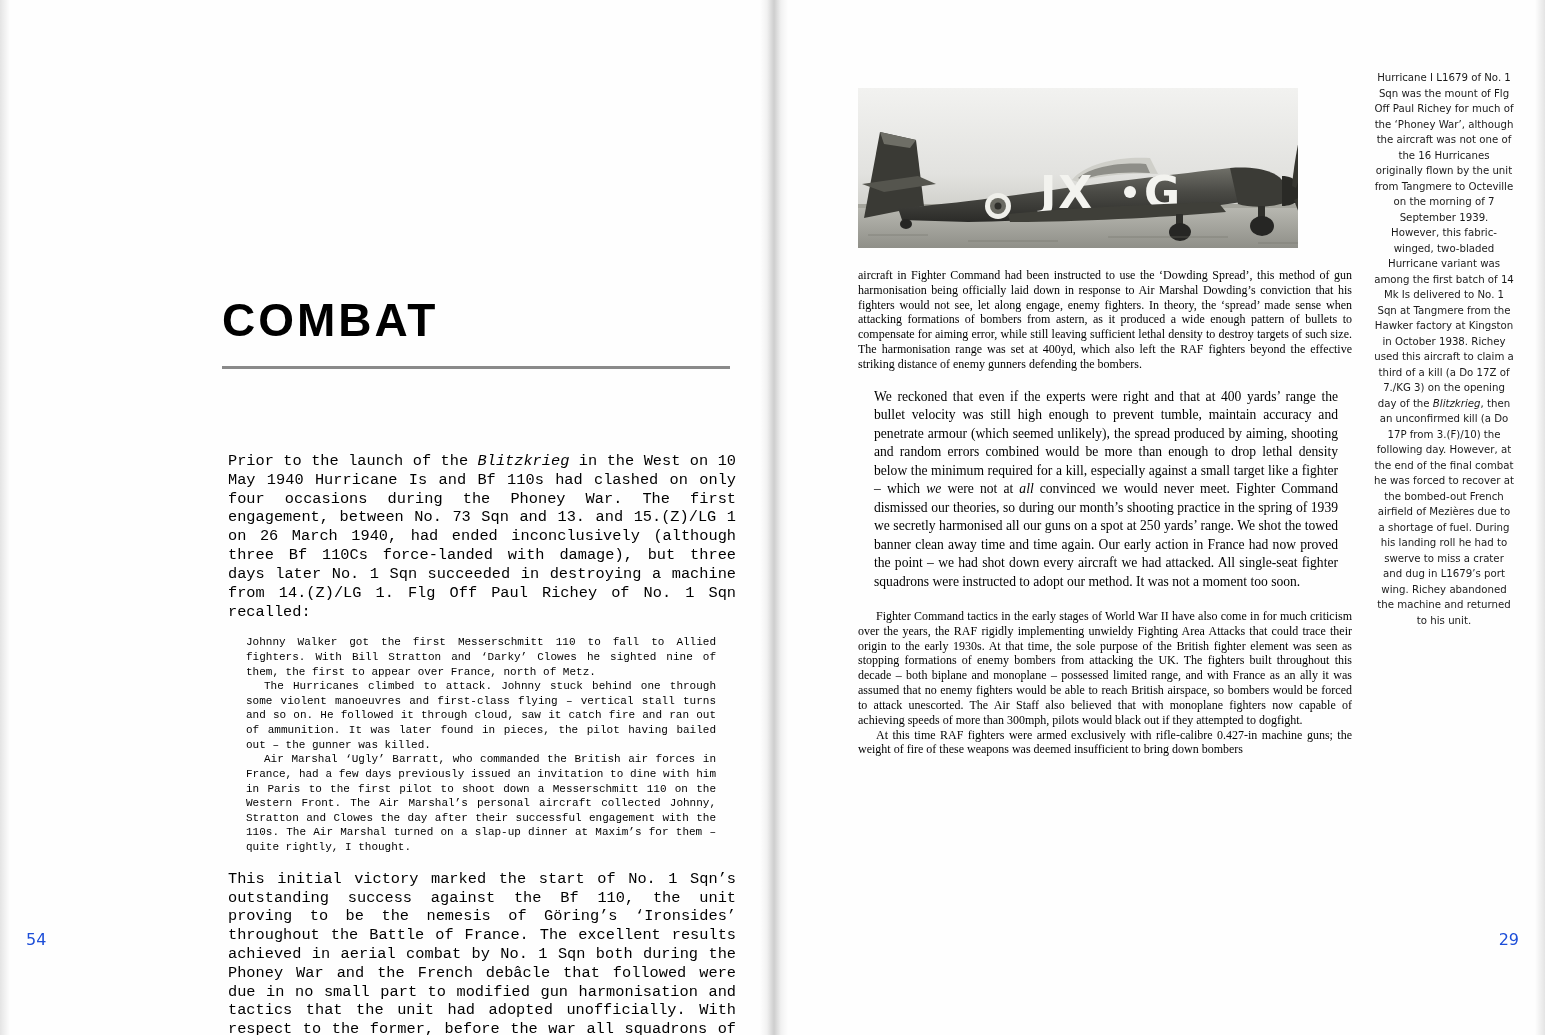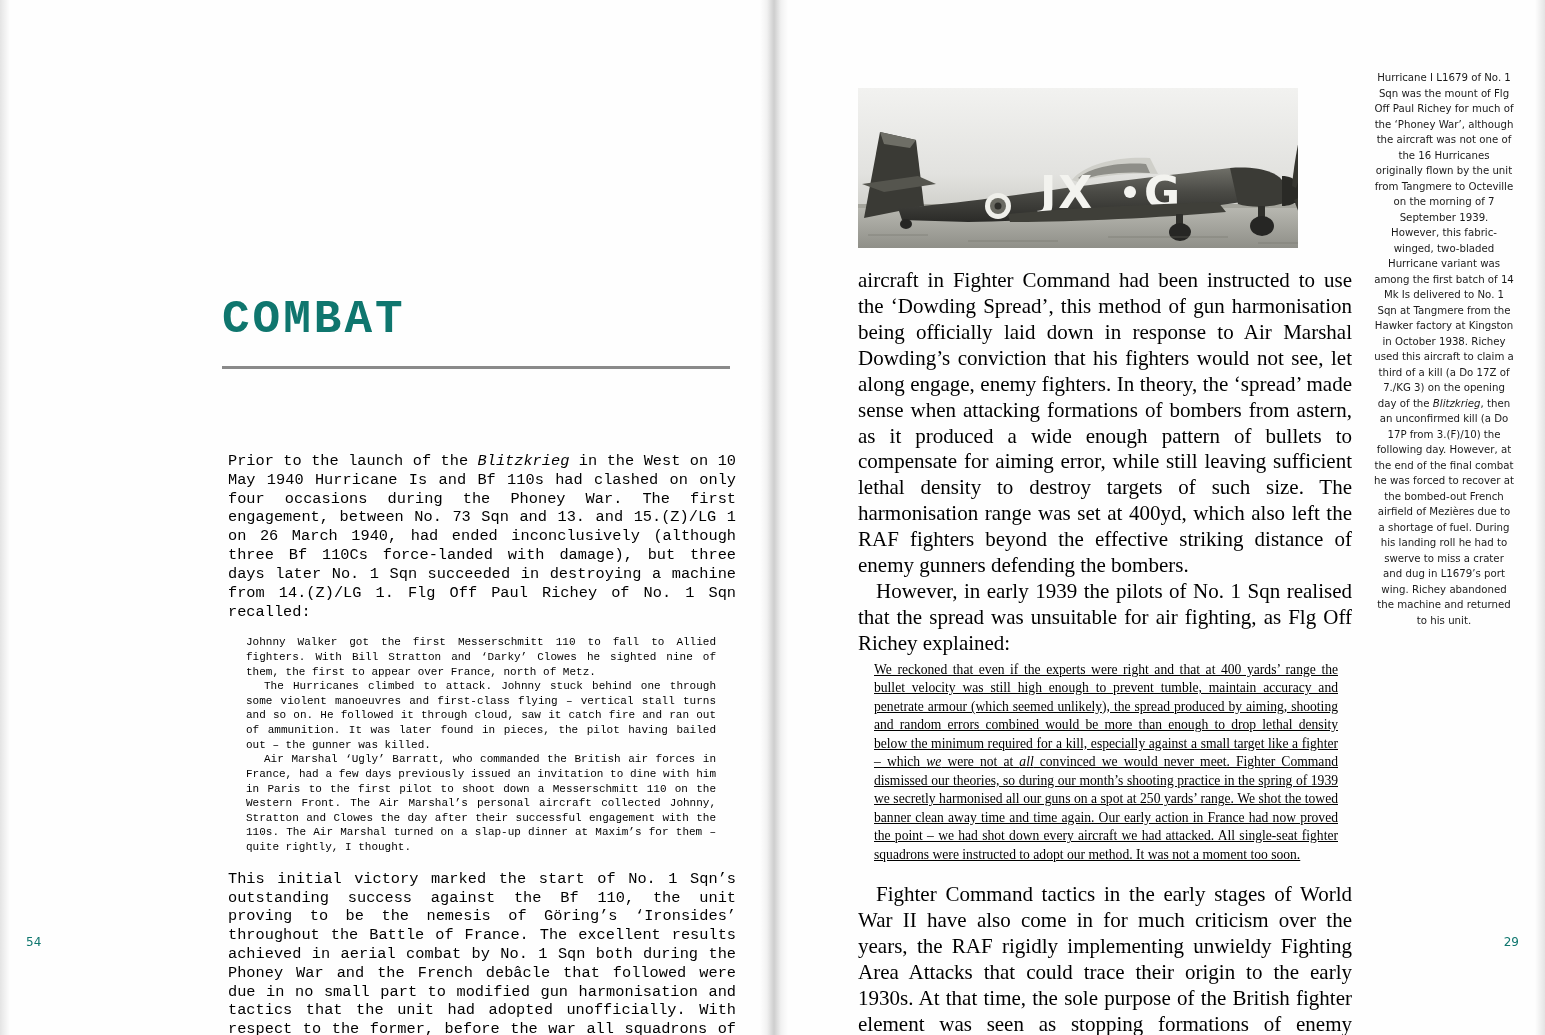--- a/index.html
+++ b/index.html
@@ -56,25 +56,25 @@
     right: 0; top: 0; width: 10px; height: 100%;
     background: linear-gradient(to left, rgba(0,0,0,0.10), rgba(0,0,0,0));
     pointer-events: none;
   }
 
   
   .chapter-title {
     position: absolute;
     left: 222px;
     top: 297px;
-    font-family: Liberation Mono, monospace;
+    font-family: Liberation Sans, sans-serif;
     font-weight: bold;
     font-size: 46px;
     letter-spacing: 3px;
-    color: #0f766e;
+    color: #000000;
     line-height: 1;
   }
   .title-rule {
     position: absolute;
     left: 222px;
     top: 366px;
     width: 508px;
     height: 3px;
     background: #8a8a8a;
   }
@@ -108,22 +108,22 @@
     line-height: 1.33;
     text-align: justify;
   }
   .quote p.indent { text-indent: 18px; }
   .gap-para { margin-top: 15px !important; }
 
   .folio {
     position: absolute;
     bottom: 86px;
     font-family: "DejaVu Sans", sans-serif;
-    font-size: 12px;
-    color: #0f766e;
+    font-size: 16px;
+    color: #1d4ed8;
   }
   .folio-left  { left: 26px; }
   .folio-right { right: 26px; }
 
   
   .photo {
     position: absolute;
     left: 86px;
     top: 88px;
     width: 440px;
@@ -134,30 +134,29 @@
   .photo svg { display: block; }
 
   .right-col {
     position: absolute;
     left: 86px;
     top: 268px;
     width: 494px;
   }
   .right-col p {
     margin: 0;
-    font-size: 21px;
+    font-size: 12px;
     line-height: 1.235;
     text-align: justify;
   }
   .right-col p.indent { text-indent: 18px; }
   .right-quote {
-    margin-top: 4px;
+    margin-top: 16px;
     margin-left: 16px;
     width: 464px;
-    text-decoration: underline;
   }
   .right-quote p {
     margin: 0;
     font-size: 13.6px;
     line-height: 1.36;
     text-align: justify;
   }
 
   .caption {
     position: absolute;
@@ -265,21 +264,20 @@
           <rect x="250" y="148" width="120" height="2"></rect>
           <rect x="400" y="154" width="70" height="2"></rect>
         </g>
       </svg>
     </div>
 
     <div class="caption">Hurricane I L1679 of No. 1 Sqn was the mount of Flg Off Paul Richey for much of the ‘Phoney War’, although the aircraft was not one of the 16 Hurricanes originally flown by the unit from Tangmere to Octeville on the morning of 7 September 1939. However, this fabric-winged, two-bladed Hurricane variant was among the first batch of 14 Mk Is delivered to No. 1 Sqn at Tangmere from the Hawker factory at Kingston in October 1938. Richey used this aircraft to claim a third of a kill (a Do 17Z of 7./KG 3) on the opening day of the <em>Blitzkrieg</em>, then an unconfirmed kill (a Do 17P from 3.(F)/10) the following day. However, at the end of the final combat he was forced to recover at the bombed-out French airfield of Mezières due to a shortage of fuel. During his landing roll he had to swerve to miss a crater and dug in L1679’s port wing. Richey abandoned the machine and returned to his unit.</div>
 
     <div class="right-col">
       <p>aircraft in Fighter Command had been instructed to use the ‘Dowding Spread’, this method of gun harmonisation being officially laid down in response to Air Marshal Dowding’s conviction that his fighters would not see, let along engage, enemy fighters. In theory, the ‘spread’ made sense when attacking formations of bombers from astern, as it produced a wide enough pattern of bullets to compensate for aiming error, while still leaving sufficient lethal density to destroy targets of such size. The harmonisation range was set at 400yd, which also left the RAF fighters beyond the effective striking distance of enemy gunners defending the bombers.</p>
-      <p class="indent">However, in early 1939 the pilots of No. 1 Sqn realised that the spread was unsuitable for air fighting, as Flg Off Richey explained:</p>
 
       <div class="right-quote">
         <p>We reckoned that even if the experts were right and that at 400 yards’ range the bullet velocity was still high enough to prevent tumble, maintain accuracy and penetrate armour (which seemed unlikely), the spread produced by aiming, shooting and random errors combined would be more than enough to drop lethal density below the minimum required for a kill, especially against a small target like a fighter – which <em>we</em> were not at <em>all</em> convinced we would never meet. Fighter Command dismissed our theories, so during our month’s shooting practice in the spring of 1939 we secretly harmonised all our guns on a spot at 250 yards’ range. We shot the towed banner clean away time and time again. Our early action in France had now proved the point – we had shot down every aircraft we had attacked. All single-seat fighter squadrons were instructed to adopt our method. It was not a moment too soon.</p>
       </div>
 
       <p class="indent" style="margin-top:18px !important;">Fighter Command tactics in the early stages of World War II have also come in for much criticism over the years, the RAF rigidly implementing unwieldy Fighting Area Attacks that could trace their origin to the early 1930s. At that time, the sole purpose of the British fighter element was seen as stopping formations of enemy bombers from attacking the UK. The fighters built throughout this decade – both biplane and monoplane – possessed limited range, and with France as an ally it was assumed that no enemy fighters would be able to reach British airspace, so bombers would be forced to attack unescorted. The Air Staff also believed that with monoplane fighters now capable of achieving speeds of more than 300mph, pilots would black out if they attempted to dogfight.</p>
       <p class="indent">At this time RAF fighters were armed exclusively with rifle-calibre 0.427-in machine guns; the weight of fire of these weapons was deemed insufficient to bring down bombers</p>
     </div>
 
     <div class="folio folio-right">29</div>

